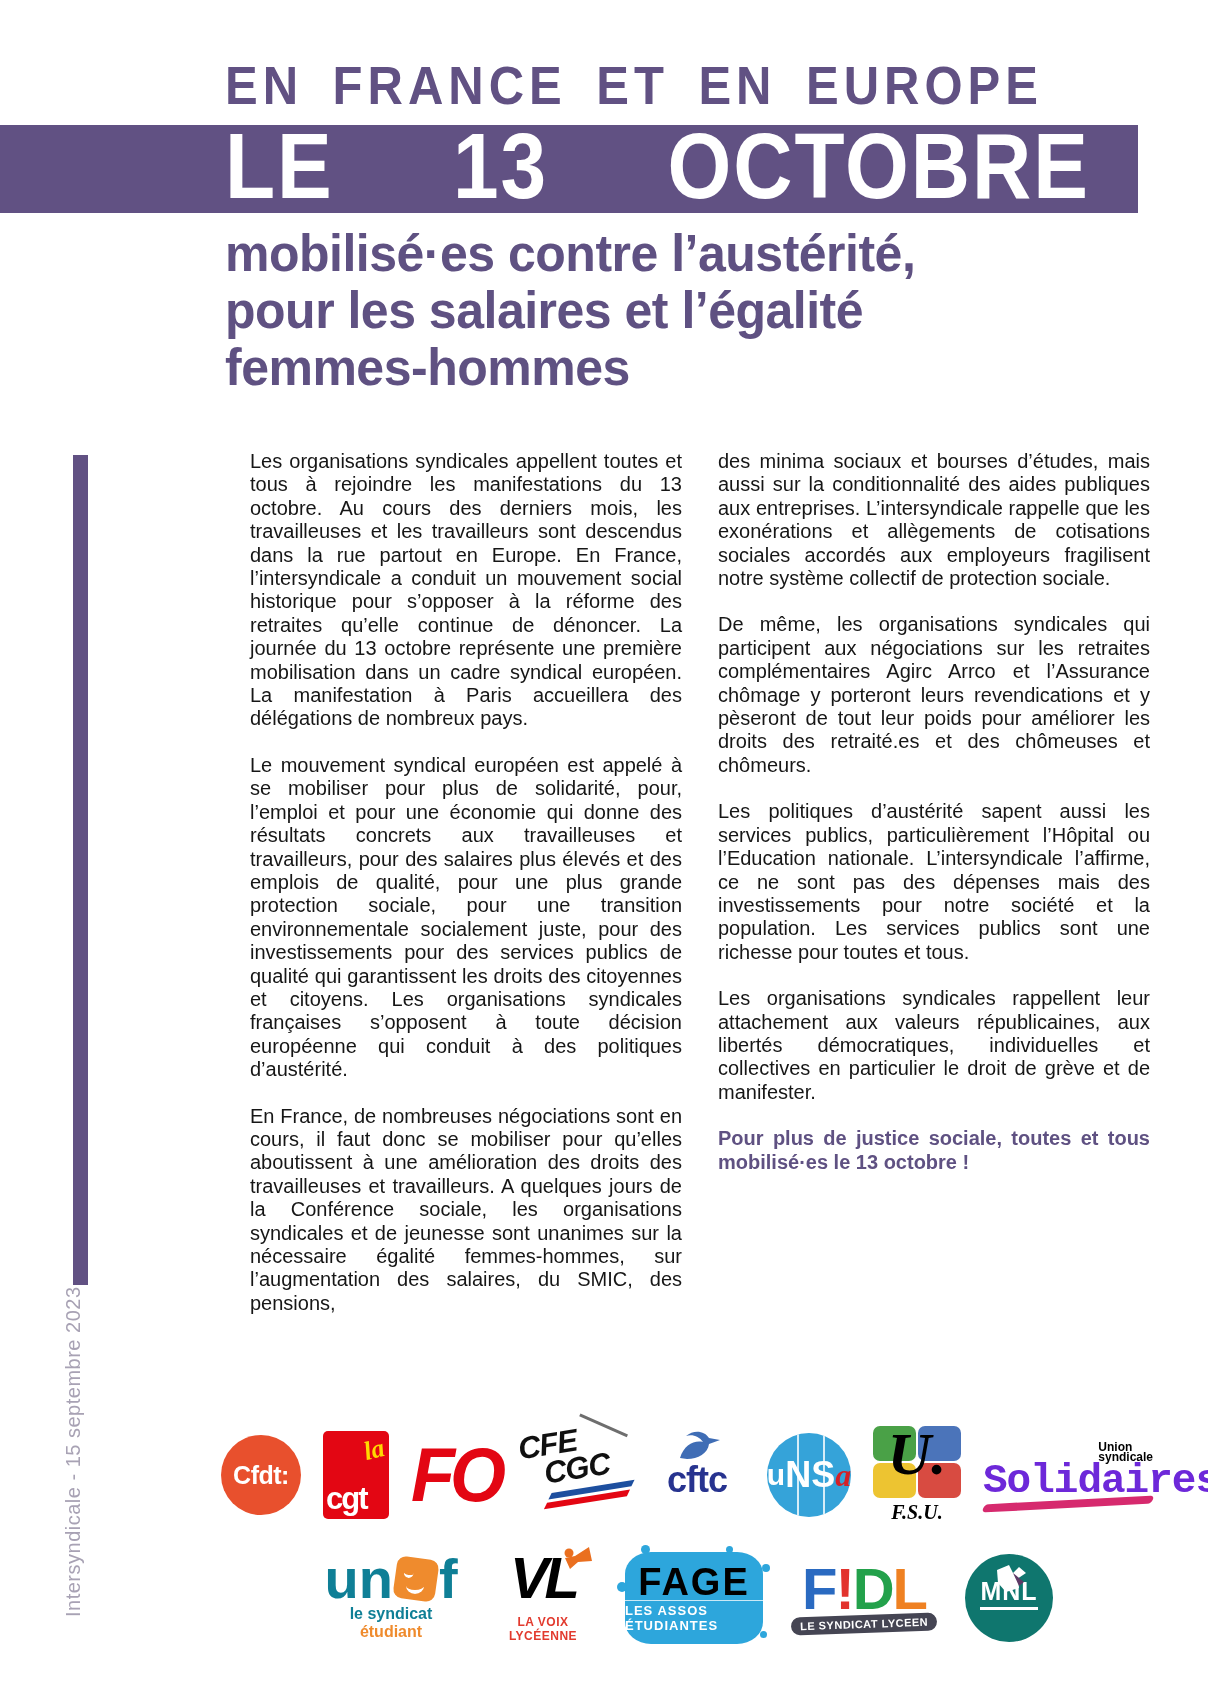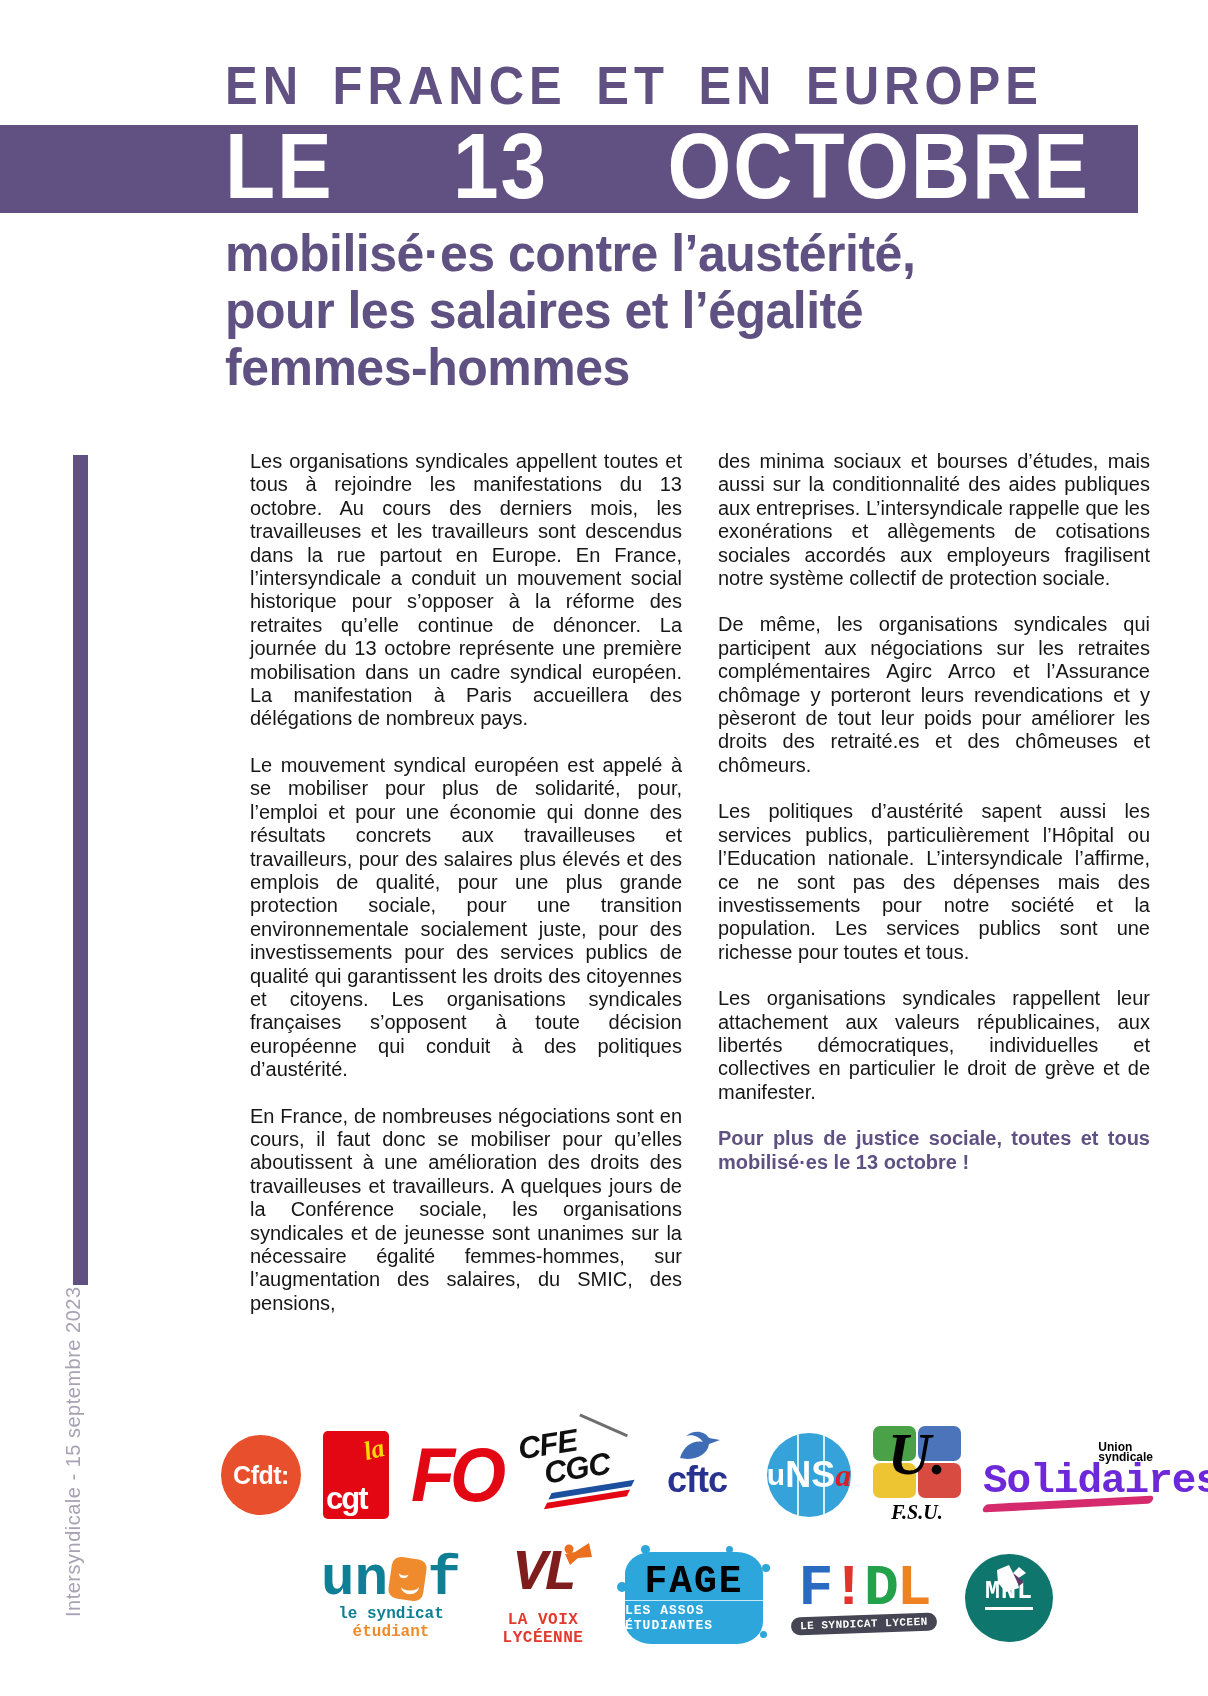--- a/index.html
+++ b/index.html
@@ -36,21 +36,21 @@
   .col p{margin:0 0 23px 0;}
   .highlight{color:#5f5182;font-weight:bold;}
   .vertical-caption{
     position:absolute;left:62px;top:1337px;height:280px;
     writing-mode:vertical-rl;transform:rotate(180deg);
     color:#a8a2b4;font-size:20px;letter-spacing:0.5px;white-space:nowrap;
   }
   
   .logo-row{position:absolute;left:222px;width:930px;display:flex;align-items:center;justify-content:center;}
   .row1{top:1420px;height:110px;gap:22px;}
-  .row2{top:1548px;height:100px;gap:26px;font-family:Liberation Mono, monospace;}
+  .row2{top:1548px;height:100px;gap:26px;}
   .logo{flex:0 0 auto;position:relative;}
   
   .cfdt{width:80px;height:80px;border-radius:50%;background:#e8502d;display:flex;align-items:center;justify-content:center;}
   .cfdt span{color:#fff;font-weight:900;font-size:25px;letter-spacing:-0.5px;}
   
   .cgt{width:66px;height:88px;background:#e30613;border-radius:5px;}
   .cgt .la{position:absolute;top:4px;right:5px;color:#ffd800;font-family:"Liberation Serif",serif;font-style:italic;font-size:26px;font-weight:bold;transform:rotate(-14deg);}
   .cgt .cgt-txt{position:absolute;bottom:2px;left:3px;color:#fff;font-weight:900;font-size:31px;letter-spacing:-2px;}
   
   .fo span{display:inline-block;color:#e30613;font-weight:900;font-style:italic;font-size:72px;letter-spacing:-5px;transform:scaleY(1.05);}
@@ -88,23 +88,23 @@
   
   .unef{width:140px;text-align:center;}
   .unef-main{display:flex;align-items:center;justify-content:center;color:#0f7f96;font-weight:900;font-size:56px;line-height:48px;}
   .unef-face{width:42px;height:42px;background:#ef8b2d;border-radius:9px;transform:rotate(8deg);margin:0 2px;position:relative;}
   .unef-face::before{content:"";position:absolute;left:8px;top:10px;width:10px;height:8px;border-bottom:3px solid #fff;border-radius:50%;}
   .unef-face::after{content:"";position:absolute;left:12px;top:20px;width:18px;height:12px;border-bottom:4px solid #fff;border-radius:50%;transform:rotate(-8deg);}
   .unef-sub{font-size:16px;font-weight:bold;margin-top:2px;}
   .unef-sub .t1{color:#0f7f96;} .unef-sub .t2{color:#ef8b2d;}
   
   .vl{width:112px;text-align:center;}
-  .vl-main{font-weight:900;font-style:italic;font-size:58px;line-height:50px;color:#7f1d1d;letter-spacing:-4px;}
+  .vl-main{font-weight:900;font-style:italic;font-size:58px;line-height:50px;color:#000000;letter-spacing:-4px;}
   .vl-fig{position:absolute;top:-8px;right:6px;}
-  .vl-sub{font-size:16px;font-weight:900;color:#e23a2e;letter-spacing:0.5px;margin-top:12px;text-align:center;}
+  .vl-sub{font-size:12px;font-weight:900;color:#e23a2e;letter-spacing:0.5px;margin-top:12px;text-align:center;}
   
   .fage{width:138px;height:92px;background:#2da6dc;border-radius:26px/22px;display:flex;flex-direction:column;align-items:center;justify-content:center;}
   .fage .dot{position:absolute;background:#2da6dc;border-radius:50%;}
   .fage .d1{width:10px;height:10px;left:-8px;top:30px;}
   .fage .d2{width:8px;height:8px;right:-7px;top:12px;}
   .fage .d3{width:7px;height:7px;right:-4px;bottom:6px;}
   .fage .d4{width:9px;height:9px;left:16px;top:-7px;}
   .fage .d5{width:7px;height:7px;right:30px;top:-6px;}
   .fage-label{color:#000000;font-weight:900;font-size:38px;letter-spacing:2px;line-height:36px;}
   .fage-sub{color:#fff;font-size:13px;font-weight:bold;letter-spacing:1px;border-top:1px solid rgba(255,255,255,.75);padding-top:2px;}

